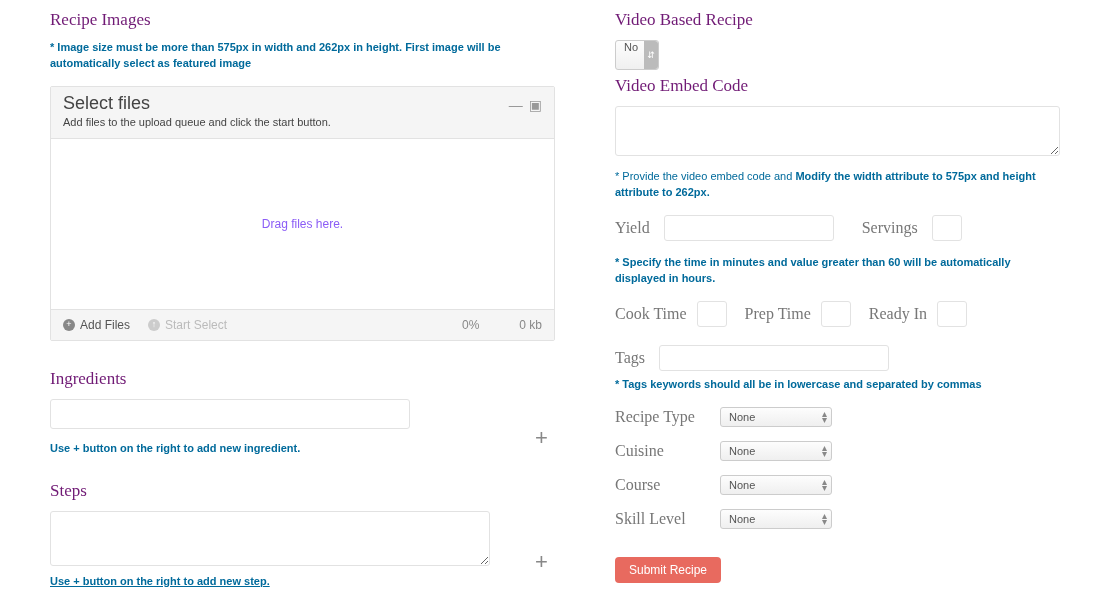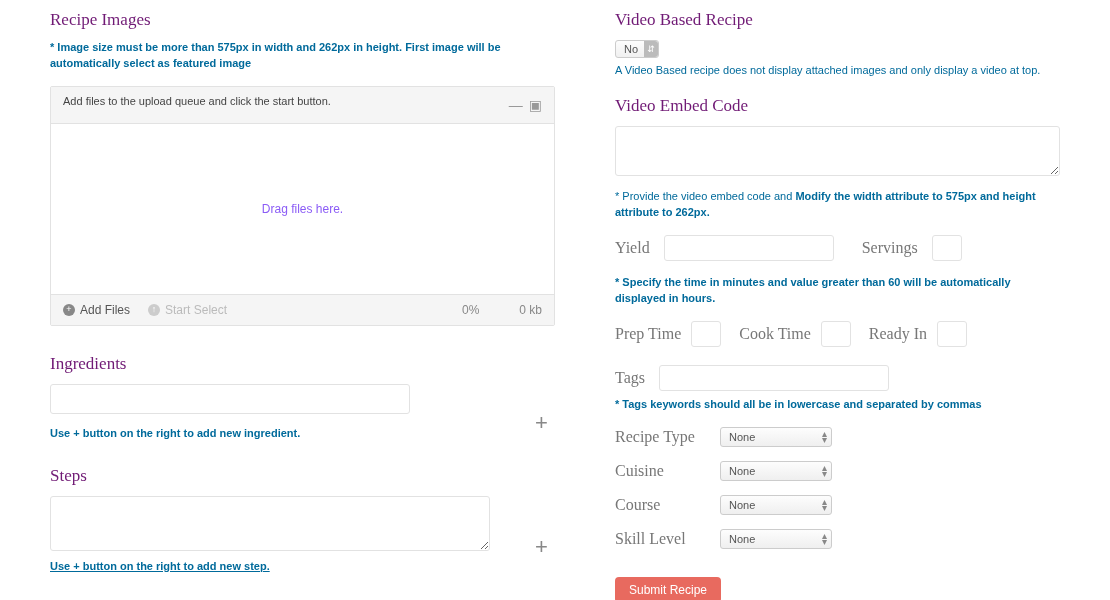--- a/index.html
+++ b/index.html
@@ -119,24 +119,24 @@
   .plus-icn {
     font-size: 22px;
     color: #888;
     line-height: 1;
     user-select:none;
   }
 
   
   .video-select-row { display:flex; align-items:center; gap:6px; margin-bottom:6px;}
   .mini-select {
-    display:inline-flex; align-items:center;
+    display:inline-flex; align-items:flex-start;
     border:1px solid #ccc; border-radius:3px;
     background:linear-gradient(#fdfdfd,#f0f0f0);
-    height:18px; font-size:11px; color:#555;
+    height:30px; font-size:11px; color:#555;
   }
   .mini-select .val { padding:0 6px 0 8px; }
   .mini-select .arr { background:#bbb; color:#fff; width:14px; height:100%; display:flex;align-items:center;justify-content:center; font-size:9px; border-top-right-radius:3px; border-bottom-right-radius:3px;}
 
   .embed-area {
     width:100%;
     height:50px;
     border:1px solid #e2e2e2;
     border-radius:3px;
     resize: both;
@@ -184,20 +184,21 @@
 
 <div class="cols">
 
   <div class="left">
     <h3 class="section">Recipe Images</h3>
     <p class="hint">* Image size must be more than 575px in width and 262px in height. First image will be automatically select as featured image</p>
 
     <div class="uploader">
       <div class="uploader-header">
         <div class="uploader-header-left">
+          <div class="title">Select files</div>
           <div class="sub">Add files to the upload queue and click the start button.</div>
         </div>
         <div class="uploader-header-right">
           <span style="letter-spacing:-2px;">—</span>
           <span>▣</span>
         </div>
       </div>
       <div class="drop-area">
         <span>Drag files here.</span>
       </div>
@@ -241,44 +242,43 @@
   </div>
 
   <div class="right">
     <h3 class="section">Video Based Recipe</h3>
     <div class="video-select-row">
       <span class="mini-select">
         <span class="val">No</span>
         <span class="arr">⇵</span>
       </span>
     </div>
-    <p class="hint-inline" style="margin:0 0 20px 0;">A Video Based recipe does not display attached images and only display a video at top.</p>
 
     <h3 class="section">Video Embed Code</h3>
     <textarea class="embed-area" style=""></textarea>
     <p class="hint">
       <span style="font-weight:normal;">* Provide the video embed code and </span><span class="bold">Modify the width attribute to 575px and height attribute to 262px.</span>
     </p>
 
     <div class="field-row">
       <span class="field-label">Yield</span>
       <input class="input-m" type="text" style="">
       <span class="field-label" style="margin-left:14px;">Servings</span>
       <input class="input-xs" type="text" style="">
     </div>
 
     <p class="hint">* Specify the time in minutes and value greater than 60 will be automatically displayed in hours.</p>
 
     <div class="time-row">
       <div class="grp">
+        <span class="field-label">Cook Time</span>
+        <input class="input-xs" type="text" style="">
+      </div>
+      <div class="grp">
         <span class="field-label">Prep Time</span>
-        <input class="input-xs" type="text" style="">
-      </div>
-      <div class="grp">
-        <span class="field-label">Cook Time</span>
         <input class="input-xs" type="text" style="">
       </div>
       <div class="grp">
         <span class="field-label">Ready In</span>
         <input class="input-xs" type="text" style="">
       </div>
     </div>
 
     <div class="tags-row">
       <span class="field-label">Tags</span>

